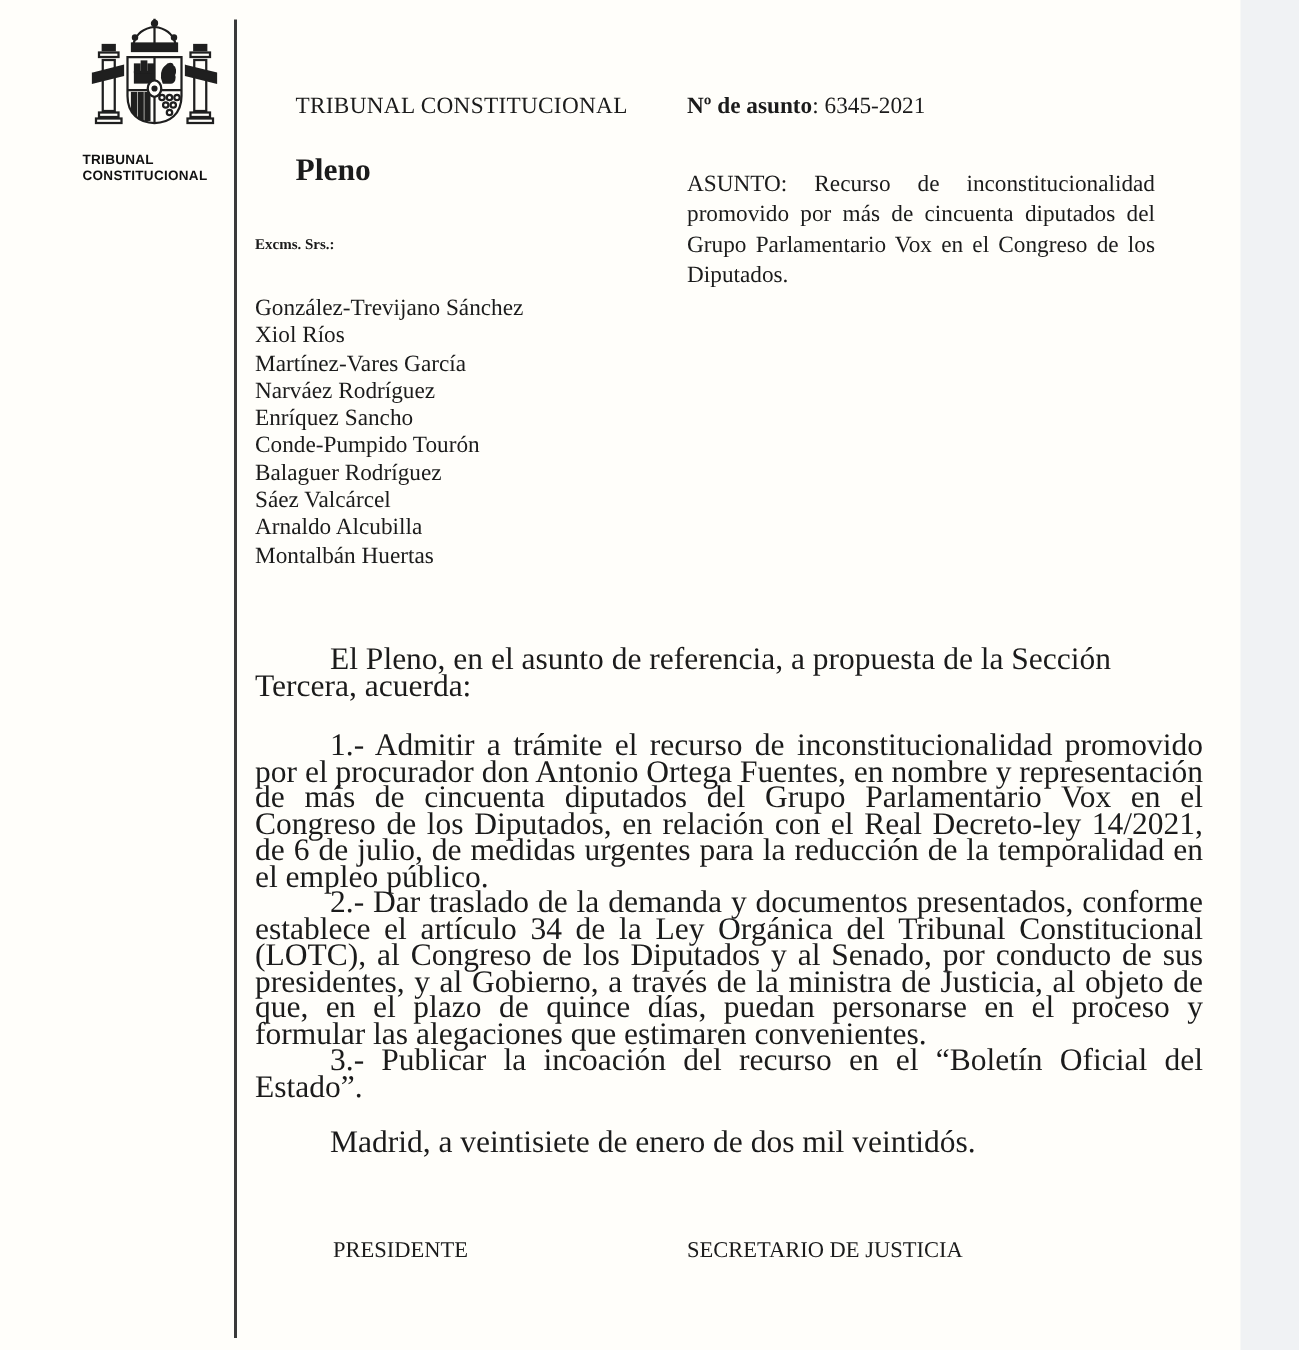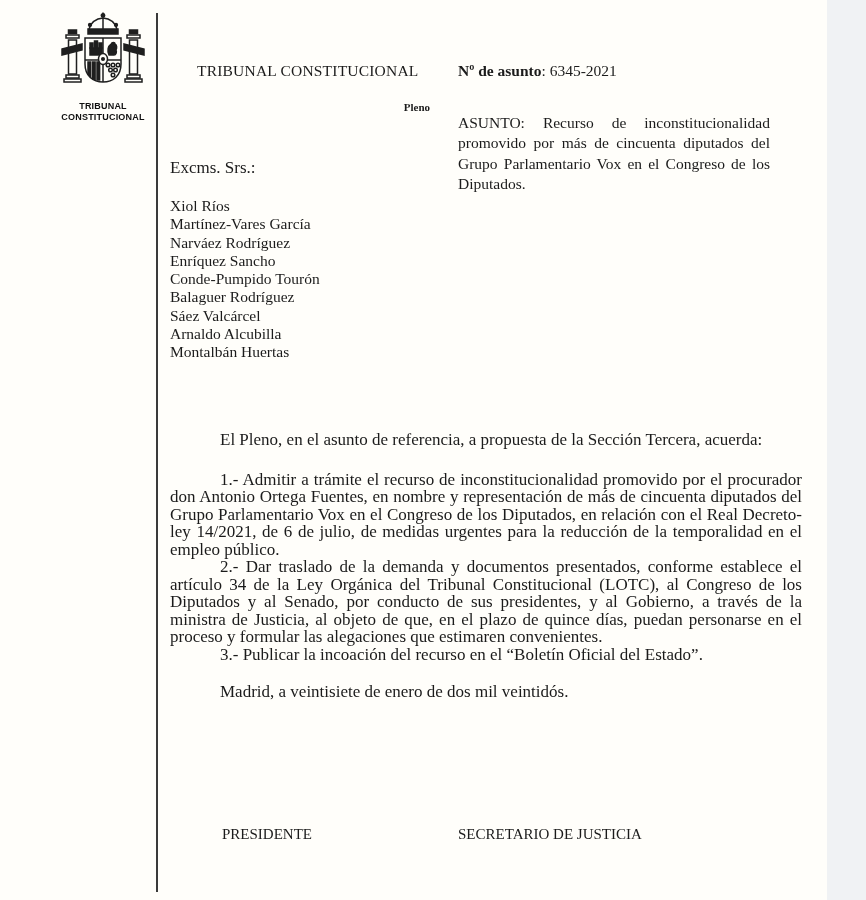--- a/index.html
+++ b/index.html
@@ -5,47 +5,47 @@
   html,body { margin:0; padding:0; }
   body { background:#ffffff; }
   .page {
     position:relative; width:866px; height:900px;
     background:#fffefa; color:#1b1b1b; overflow:hidden;
     font-family:"Liberation Serif", serif;
   }
   .side-strip { position:absolute; right:0; top:0; width:39px; height:900px; }
   .vrule { position:absolute; left:156px; top:13px; width:2px; height:879px; background:#3a3a3a; }
 
-  .logo-block { position:absolute; left:55px; top:12px; width:96px; text-align:center; }
+  .logo-block { position:absolute; left:55px; top:12px; width:96px; }
   .logo-block svg { display:block; margin:0 auto; width:88px; height:86px; }
   .logo-caption {
     margin-top:3px; font-family:"Liberation Sans", sans-serif;
     font-weight:bold; font-size:9px; line-height:10.5px; color:#101010; letter-spacing:0.2px;
   }
 
   .court-title { position:absolute; left:197px; top:62px; width:233px;
     font-weight:normal; font-size:15.5px; letter-spacing:0.2px; white-space:nowrap; }
-  .chamber { position:absolute; left:197px; top:101px; width:233px; text-align:right;
-    font-weight:bold; font-size:11px; }
+  .chamber { position:absolute; left:197px; top:101px; width:233px; text-align:left;
+    font-weight:bold; font-size:21px; }
   .case-no { position:absolute; left:458px; top:62px; font-size:15.5px; white-space:nowrap; }
   .case-no b { font-weight:bold; }
 
   .asunto, .sobre {
     position:absolute; left:458px; width:312px;
     font-size:15.5px; line-height:20.6px; text-align:justify;
   }
   .asunto { top:97px; }
   .sobre  { top:192px; }
   .asunto b, .sobre b { font-weight:normal; }
 
-  .excms { position:absolute; left:170px; top:158px; font-size:17px; }
+  .excms { position:absolute; left:170px; top:158px; font-size:10px;font-weight:bold; }
   .names { position:absolute; left:170px; top:197px; font-size:15.5px; line-height:18.3px; }
 
   .body-text { position:absolute; left:170px; top:431px; width:632px;
-    font-size:17px; line-height:17.5px; }
+    font-size:21px; line-height:17.5px; }
   .body-text p { margin:0; text-align:justify; text-indent:50px; }
   .body-text p.intro { text-align:left; }
   .points p:first-child { margin-top:22px; }
   .dateline { margin-top:20px !important; text-align:right; }
 
   .signatures { position:absolute; left:0; top:826px; width:866px; font-size:15px; }
   .sig-left  { position:absolute; left:222px; white-space:nowrap; }
   .sig-right { position:absolute; left:458px; white-space:nowrap; }
 </style>
 </head>
@@ -127,20 +127,21 @@
   <div class="chamber">Pleno</div>
 
   <div class="case-no"><b>Nº de asunto</b><span>: 6345-2021</span></div>
 
   <p class="asunto"><b>ASUNTO:</b><span> Recurso de inconstitucionalidad promovido por más de cincuenta diputados del Grupo Parlamentario Vox en el Congreso de los Diputados.</span></p>
 
 
   <div class="excms">Excms. Srs.:</div>
 
   <div class="names">
+      <div>González-Trevijano Sánchez</div>
       <div>Xiol Ríos</div>
       <div>Martínez-Vares García</div>
       <div>Narváez Rodríguez</div>
       <div>Enríquez Sancho</div>
       <div>Conde-Pumpido Tourón</div>
       <div>Balaguer Rodríguez</div>
       <div>Sáez Valcárcel</div>
       <div>Arnaldo Alcubilla</div>
       <div>Montalbán Huertas</div>
     </div>

